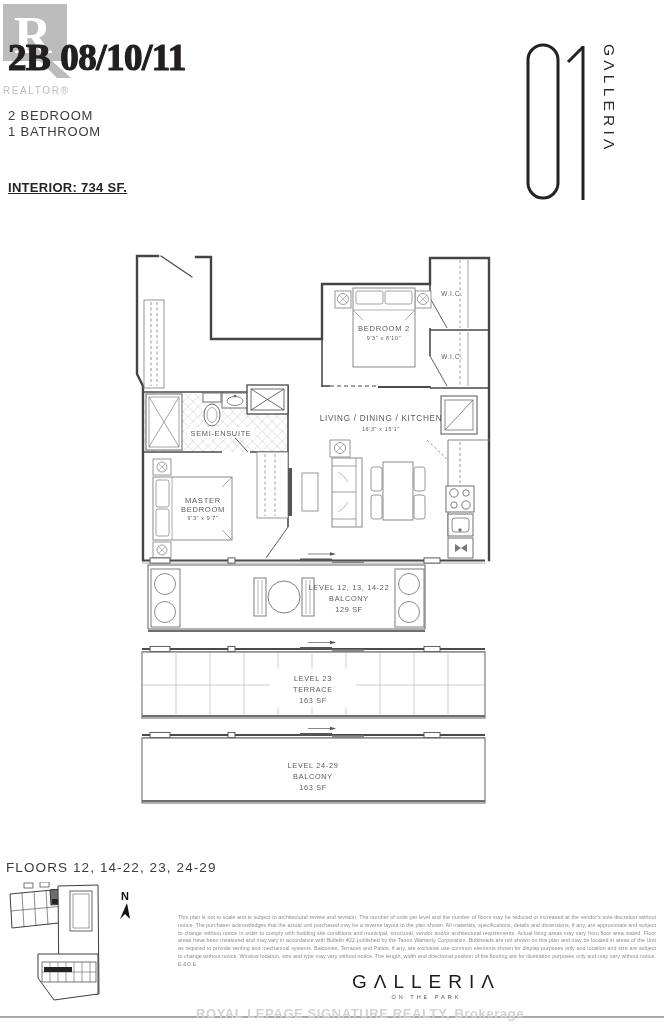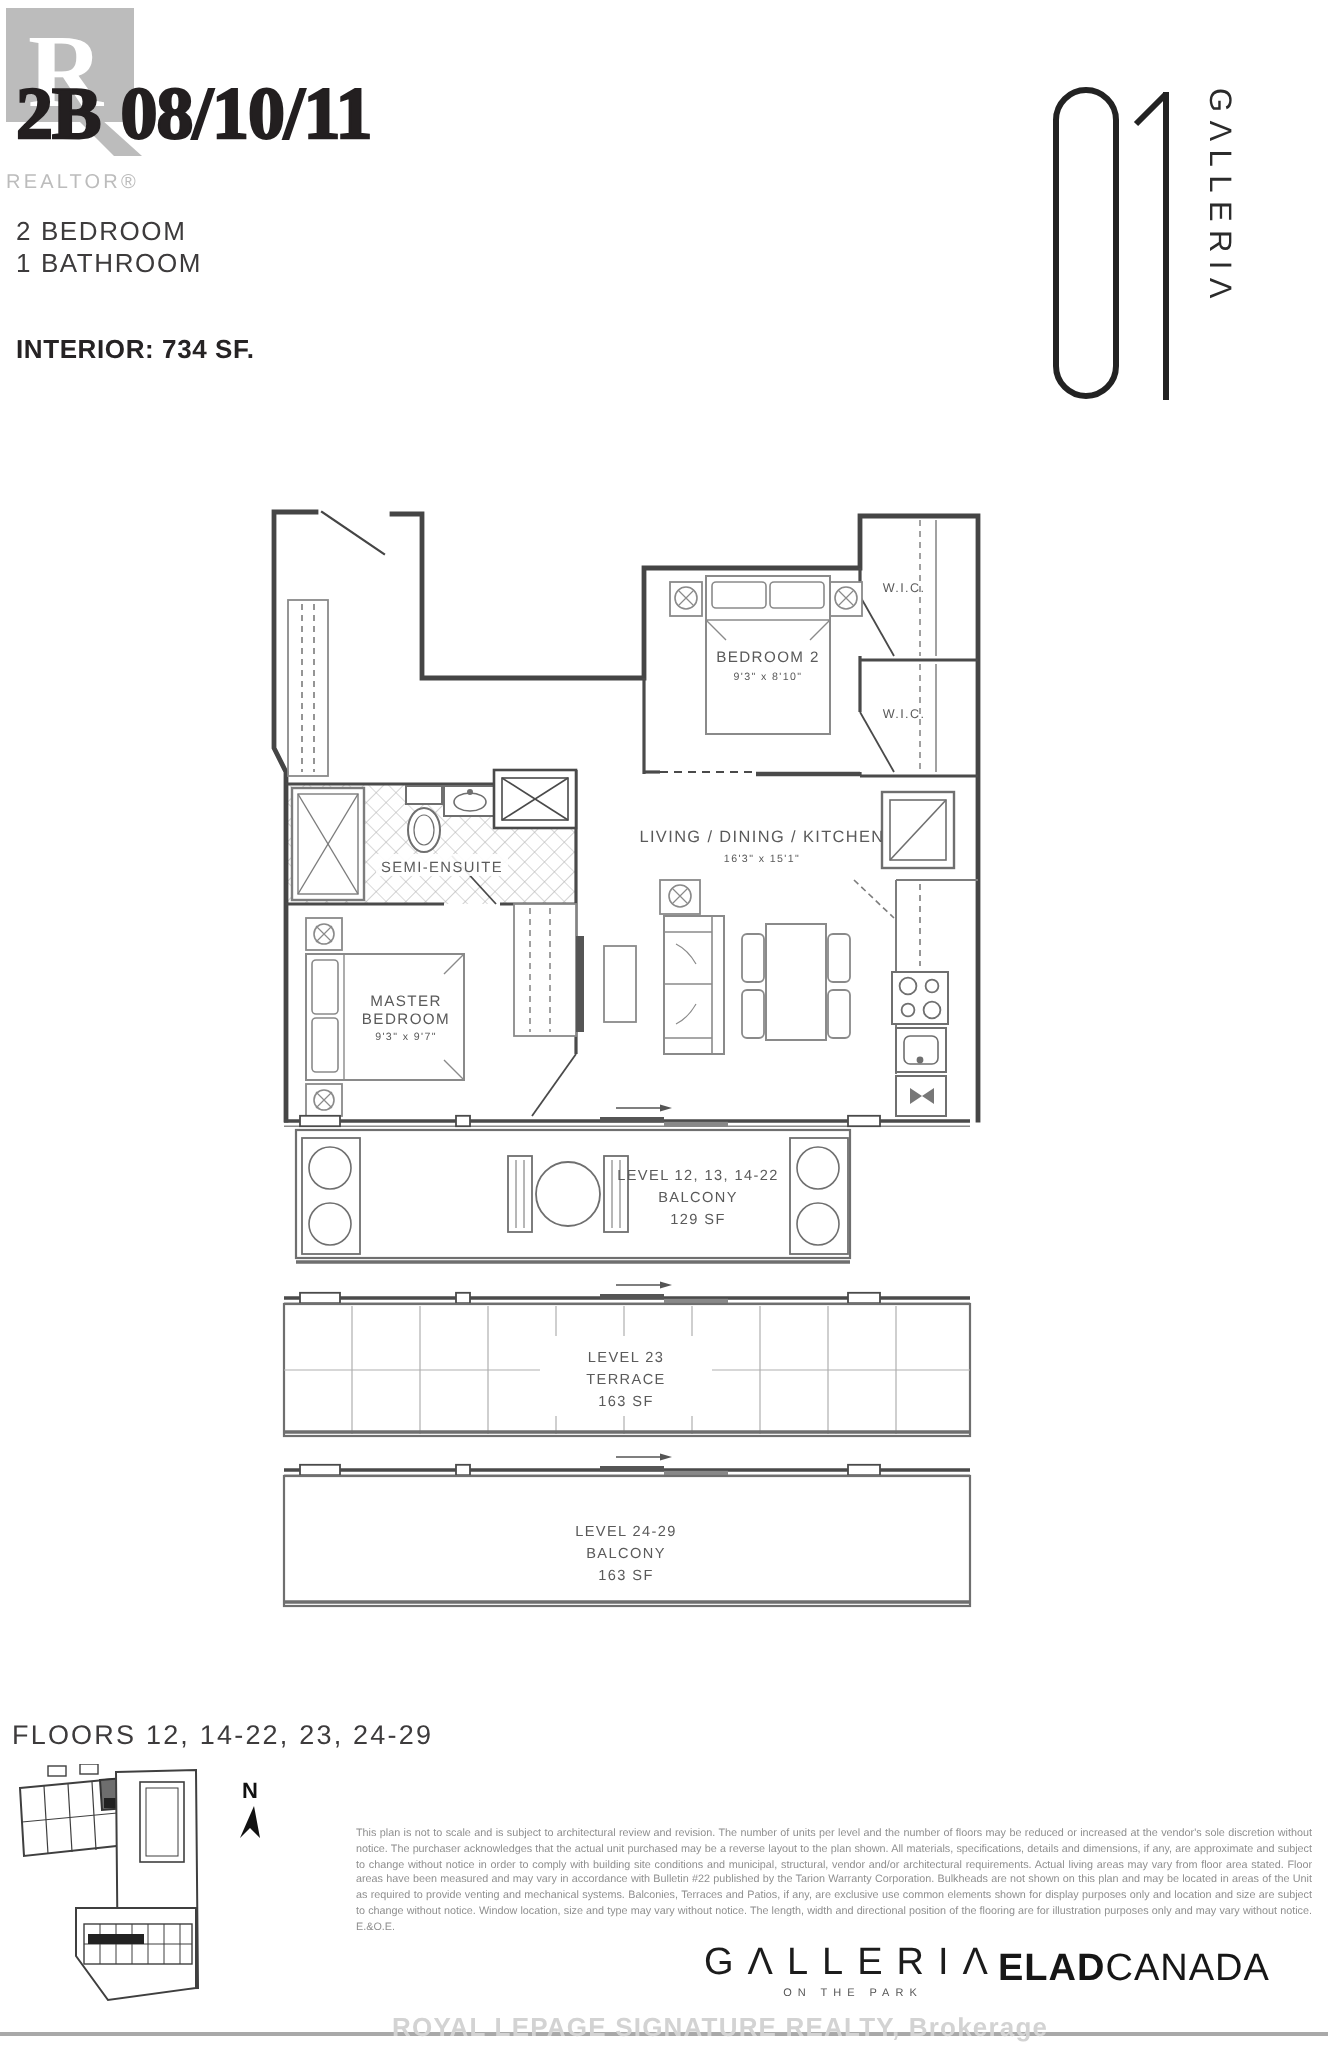--- a/index.html
+++ b/index.html
@@ -7,22 +7,22 @@
         font-family:"Liberation Sans",sans-serif;overflow:hidden;margin:0 auto;}
 
   
   .realtor{position:absolute;left:3px;top:4px;width:86px;z-index:0;}
   .realtor-cap{color:#bcbcbc;font-size:10px;font-weight:400;letter-spacing:1.6px;margin-top:1px;}
   .title{position:absolute;left:8px;top:36px;z-index:1;font-size:37px;font-weight:800;
          letter-spacing:-0.5px;color:#231f20;-webkit-text-stroke:1.2px #231f20;white-space:nowrap;font-family:Liberation Serif, serif;}
   .title .gap{display:inline-block;width:10px;}
   .subhead{position:absolute;left:8px;top:108px;font-size:13px;letter-spacing:0.8px;
            color:#3d3b3c;line-height:16px;}
-  .areas{position:absolute;left:8px;top:166px;font-size:13px;font-weight:700;
-         letter-spacing:0.3px;color:#262324;line-height:18px;}
+  .areas{position:absolute;left:8px;top:179px;font-size:13px;font-weight:700;
+         letter-spacing:0.3px;color:#262324;line-height:18px;text-decoration:underline;}
 
   .brand-digits{position:absolute;left:519px;top:40px;}
   .brand-vertical{position:absolute;left:600px;top:44px;writing-mode:vertical-rl;
                   font-size:15.5px;letter-spacing:4.2px;color:#2b2b2b;}
 
   
   .plan{position:absolute;left:128px;top:246px;}
   .rlabel{fill:#5a5a5a;letter-spacing:0.7px;font-family:"Liberation Sans",sans-serif;}
 
   
@@ -339,16 +339,15 @@
 
   <div class="disclaimer">This plan is not to scale and is subject to architectural review and revision. The number of units per level and the number of floors may be reduced or increased at the vendor's sole discretion without notice. The purchaser acknowledges that the actual unit purchased may be a reverse layout to the plan shown. All materials, specifications, details and dimensions, if any, are approximate and subject to change without notice in order to comply with building site conditions and municipal, structural, vendor and/or architectural requirements. Actual living areas may vary from floor area stated. Floor areas have been measured and may vary in accordance with Bulletin #22 published by the Tarion Warranty Corporation. Bulkheads are not shown on this plan and may be located in areas of the Unit as required to provide venting and mechanical systems. Balconies, Terraces and Patios, if any, are exclusive use common elements shown for display purposes only and location and size are subject to change without notice. Window location, size and type may vary without notice. The length, width and directional position of the flooring are for illustration purposes only and may vary without notice. E.&amp;O.E.</div>
 
   <div class="watermark">ROYAL LEPAGE SIGNATURE REALTY, Brokerage</div>
 
   <div class="logo-galleria">
     <div class="main">GΛLLERIΛ</div>
     <div class="sub">ON THE PARK</div>
   </div>
 
-  <div class="logo-elad"><span class="b">ELAD</span><span>CANADA</span></div>
 
   <div class="bottomline"></div>
 </div>
 
 </body></html>

